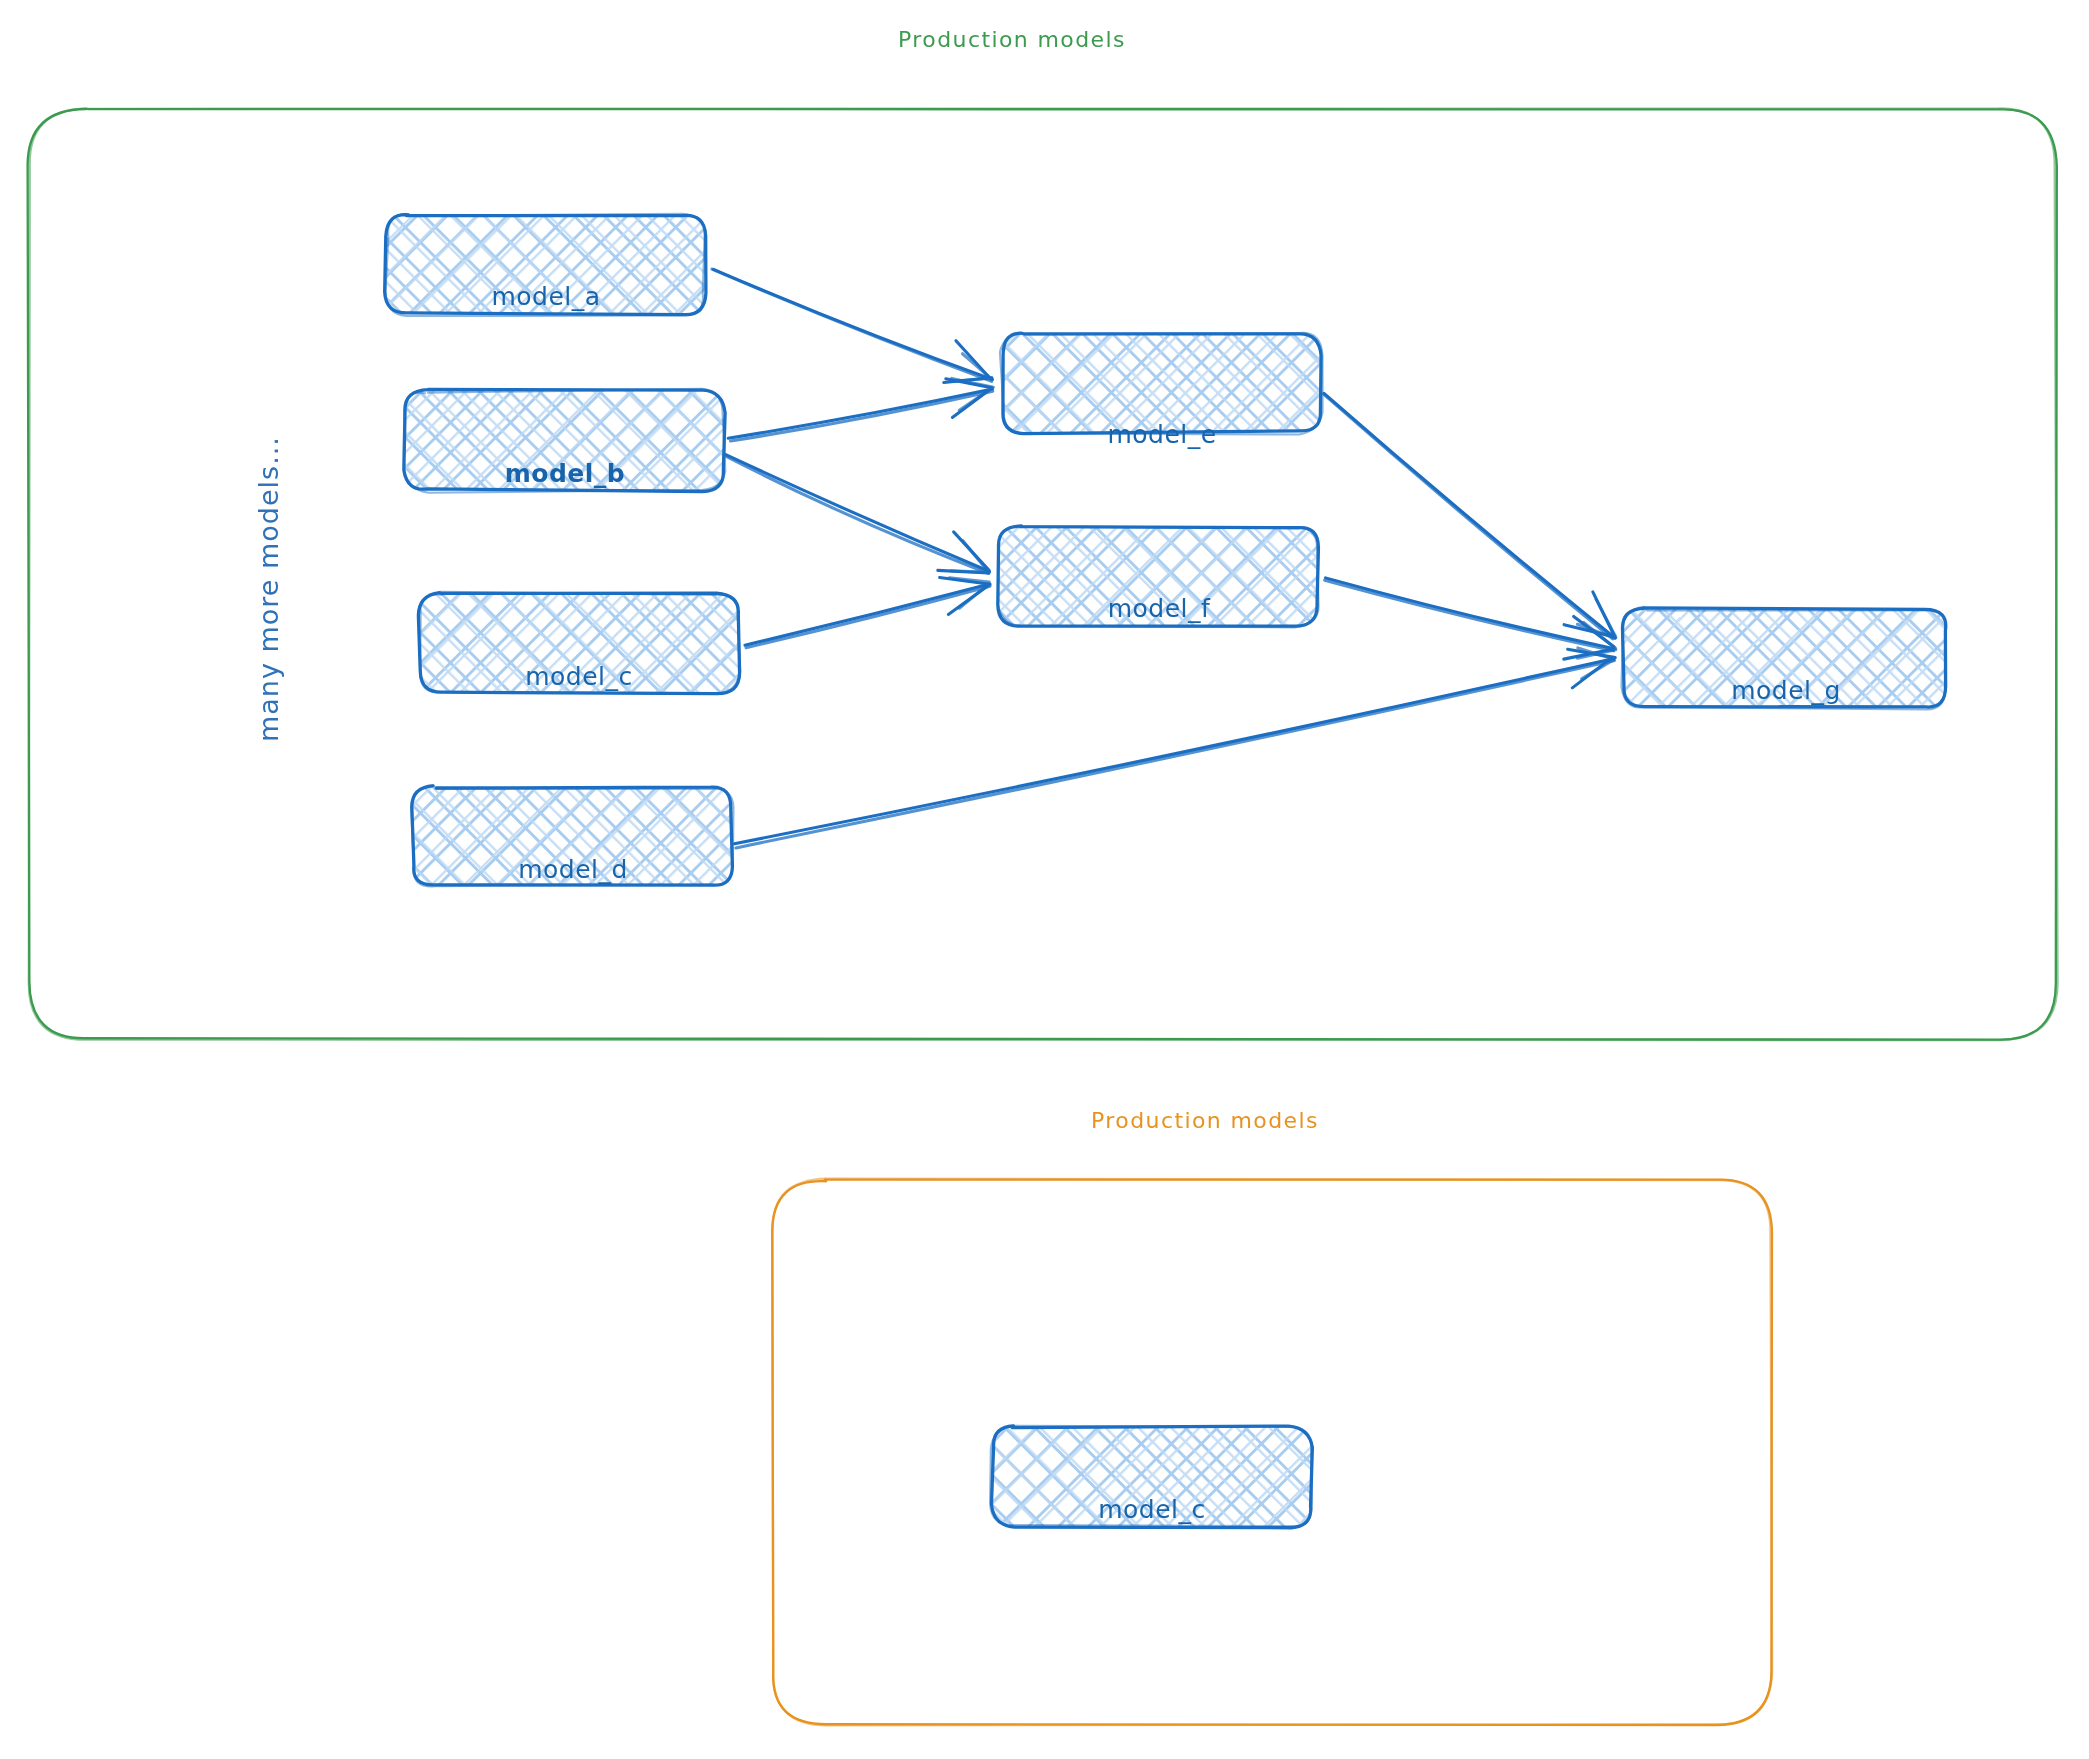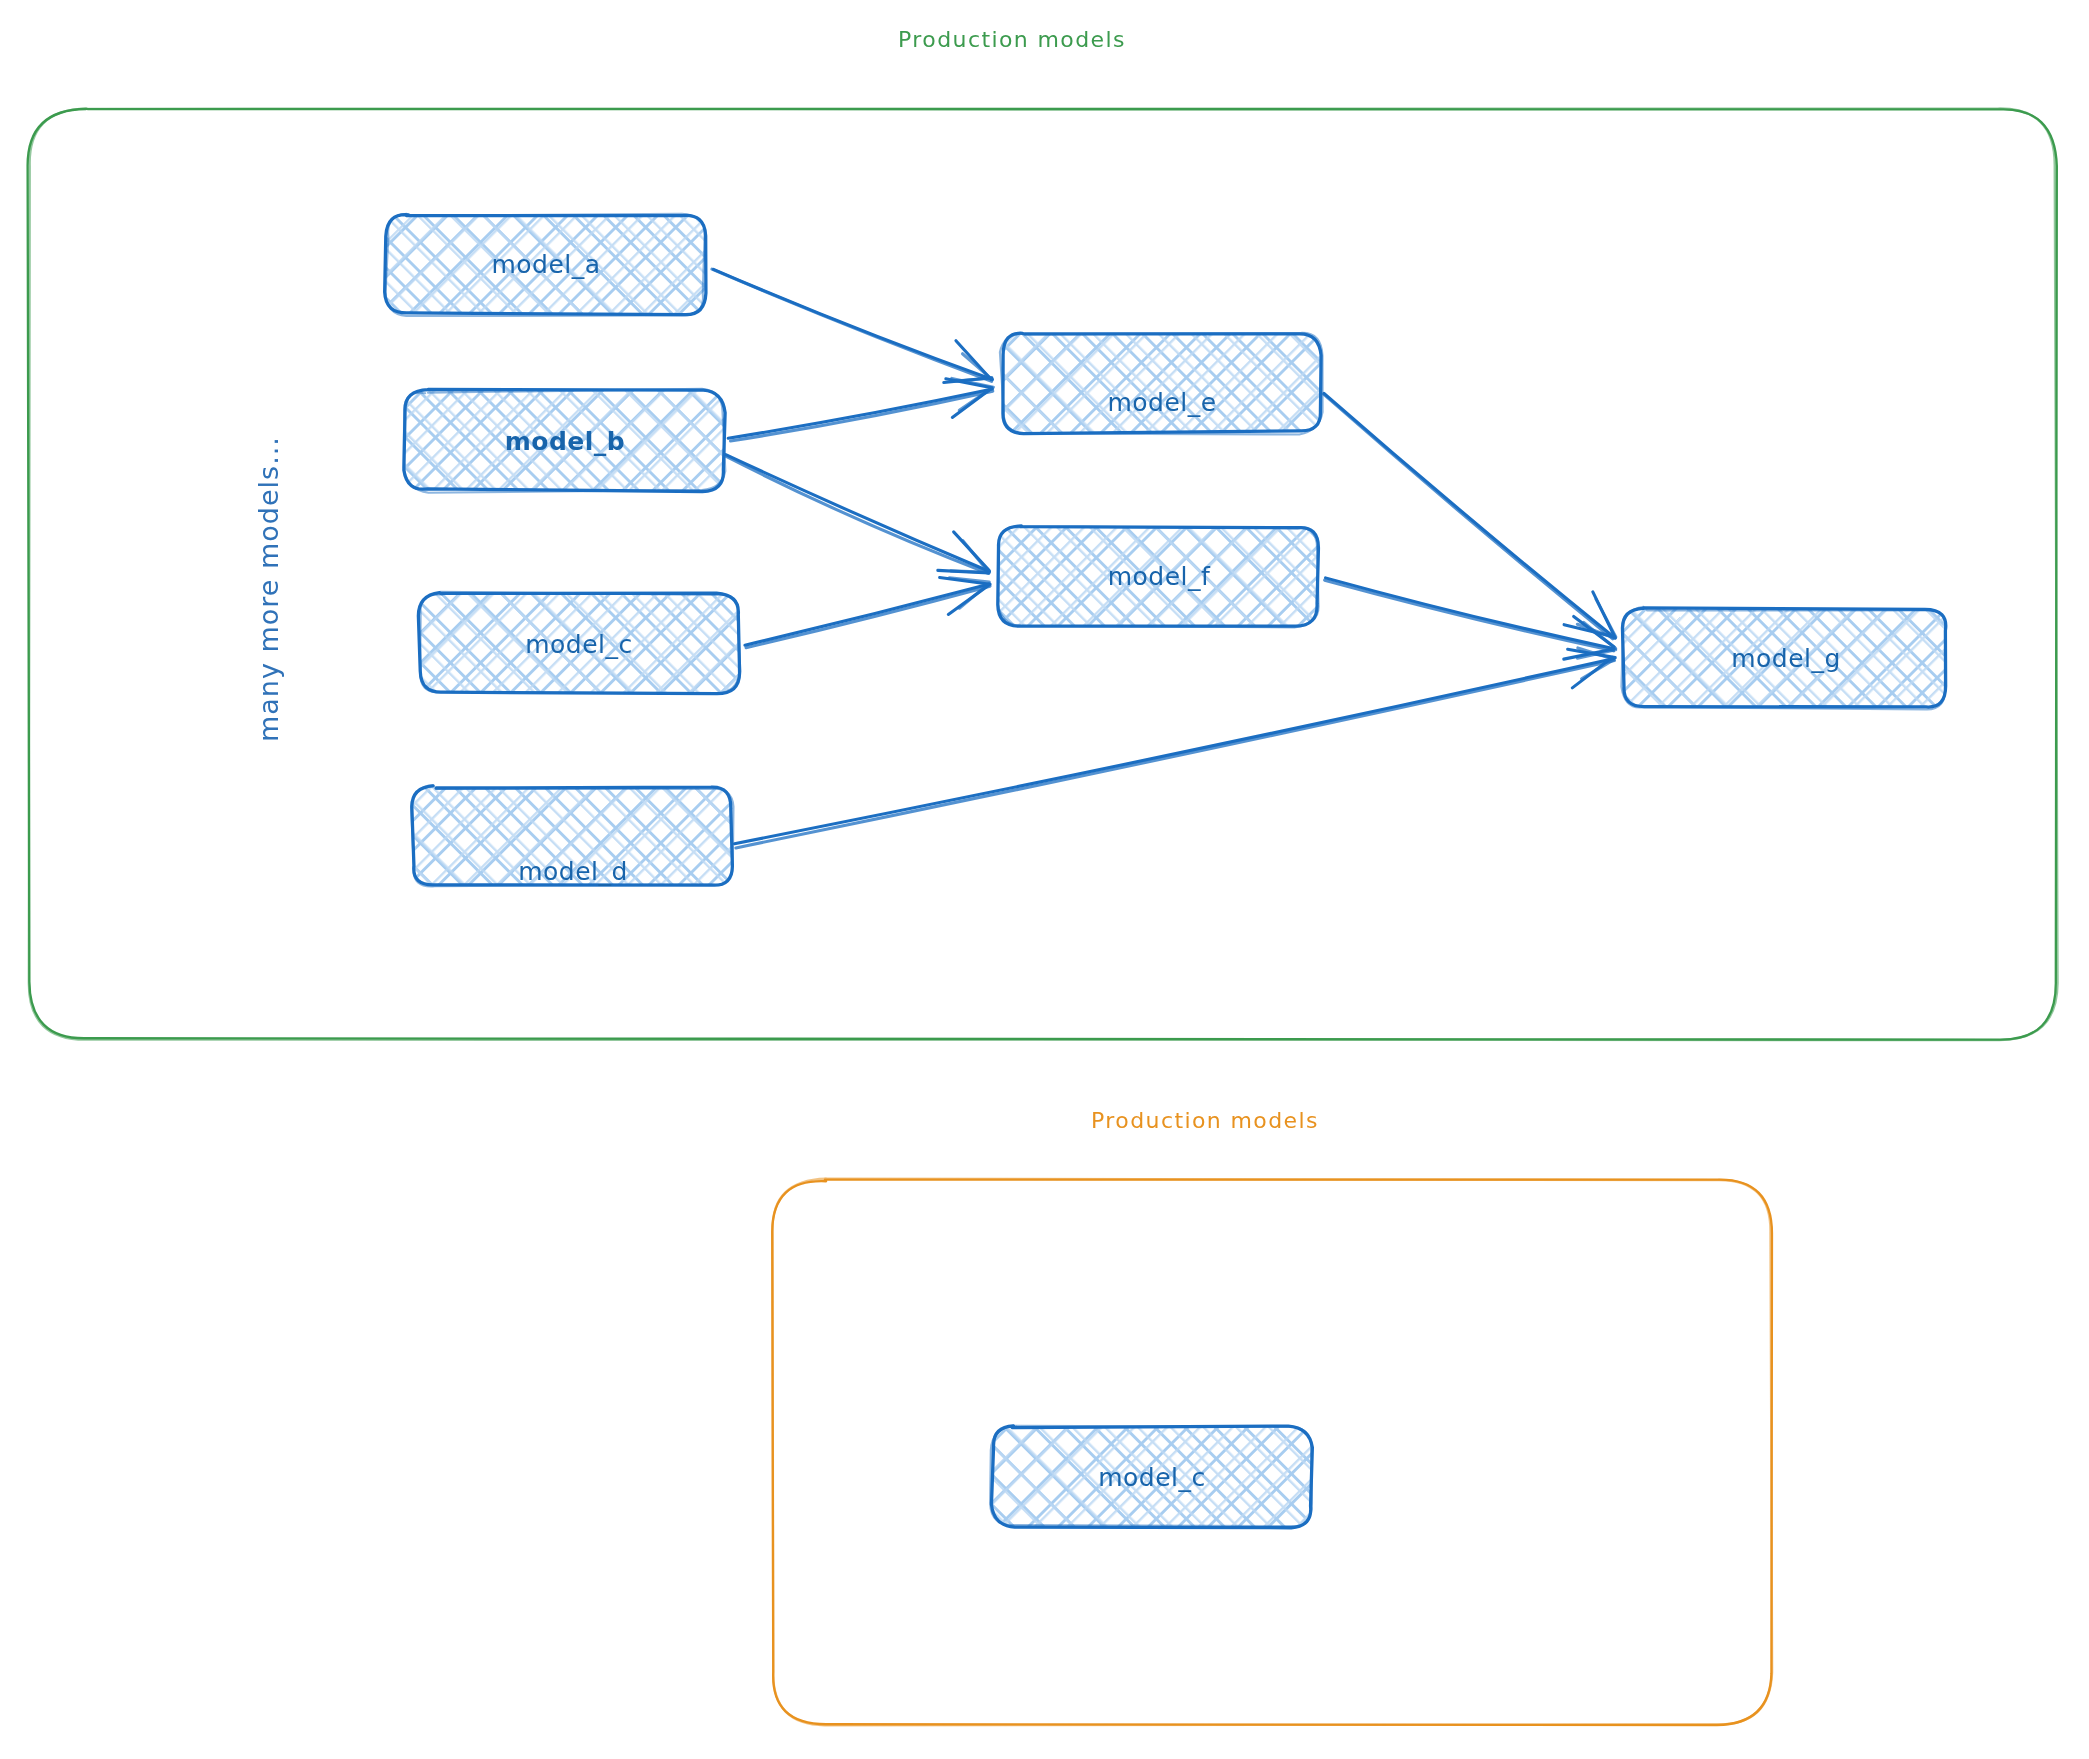--- a/index.html
+++ b/index.html
@@ -33,20 +33,21 @@
   }
   .node-label {
     position: absolute;
     font-family: "DejaVu Sans", sans-serif;
     font-size: 25px;
     color: #1864ab;
     white-space: nowrap;
     transform: translate(-50%, -50%);
     letter-spacing: 0.5px;
     pointer-events: none;
+    margin-top: 32px;
   }
   .side-label {
     position: absolute;
     font-family: "DejaVu Sans", sans-serif;
     font-size: 27px;
     color: #3072b8;
     white-space: nowrap;
     letter-spacing: 1px;
     transform-origin: 0 0;
   }
@@ -183,21 +184,21 @@
           <path d="M 1048.5374452830931 1478.6733412158085 L 1334.6606498720407 1477.1674973611568 Q 1356.4367188931615 1478.6614864956873 1359.487808896642 1499.4017077451579 L 1357.598908901866 1560.0565302862117 Q 1359.7710501687466 1580.8367251403802 1337.643148709947 1582.45913801345 L 1051.1263861669815 1581.7175677311222 Q 1029.3198348059877 1580.2858912473014 1027.051082516113 1558.446188748463 L 1029.23619923733 1498.6908300878904 Q 1028.2394406924209 1478.111720658239 1049.7656581885954 1476.9694583896405" fill="url(#hatch2)" stroke="none" opacity="0.85"></path>
           <path d="M 1048.5374452830931 1478.6733412158085 L 1334.6606498720407 1477.1674973611568 Q 1356.4367188931615 1478.6614864956873 1359.487808896642 1499.4017077451579 L 1357.598908901866 1560.0565302862117 Q 1359.7710501687466 1580.8367251403802 1337.643148709947 1582.45913801345 L 1051.1263861669815 1581.7175677311222 Q 1029.3198348059877 1580.2858912473014 1027.051082516113 1558.446188748463 L 1029.23619923733 1498.6908300878904 Q 1028.2394406924209 1478.111720658239 1049.7656581885954 1476.9694583896405" fill="none" stroke="#1b6ec2" stroke-width="3.4" stroke-linecap="round" stroke-linejoin="round"></path>
           <path d="M 1050.4881364359 1476.771473885128 L 1336.3562082303483 1477.9676424037514 Q 1360.0315454503668 1478.3129930508849 1358.2364847195504 1502.2787172339292 L 1359.0808898941991 1556.8264007569414 Q 1359.0480226055943 1583.206097604989 1338.2965997717793 1580.8086021433624 L 1050.6052391066241 1579.6855430608082 Q 1026.548049307311 1580.942211629051 1025.6703823089927 1557.1156445803658 L 1026.3704815629733 1502.3364851496817 Q 1027.1560829169844 1480.176737215266 1049.853055573559 1476.4967567448023" fill="none" stroke="#1b6ec2" stroke-width="2.2" stroke-linecap="round" stroke-linejoin="round" opacity="0.5"></path>
         </g>
       </g>
   </svg>
   <div id="labels-layer">
       <div class="node-label" style="left: 546px; top: 264px;">model_a</div>
       <div class="node-label" style="left: 565px; top: 441px; font-weight: bold;">model_b</div>
       <div class="node-label" style="left: 579px; top: 644px;">model_c</div>
-      <div class="node-label" style="left: 573px; top: 871px;">model_d</div>
+      <div class="node-label" style="left: 573px; top: 837px;">model_d</div>
       <div class="node-label" style="left: 1162px; top: 402px;">model_e</div>
       <div class="node-label" style="left: 1159px; top: 576px; text-align: center;">model_f</div>
       <div class="node-label" style="left: 1786px; top: 658px; text-align: right;">model_g</div>
       <div class="node-label" style="left: 1152px; top: 1477px;">model_c</div>
       <div class="grp-label" style="left: 1012px; top: 27px; color: rgb(60, 155, 78);">Production models</div>
       <div class="grp-label" style="left: 1205px; top: 1108px; color: rgb(232, 146, 31);">Production models</div>
       <div class="side-label" style="left: 253px; top: 742px; transform: rotate(-90deg);">many more models...</div>
     </div>
 </div>
 

